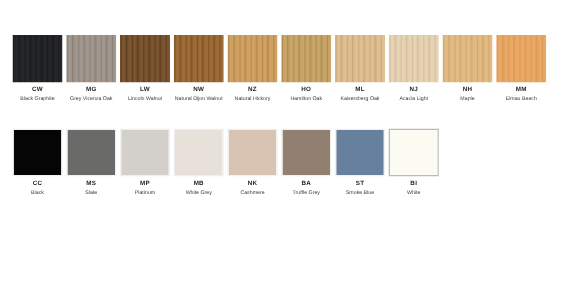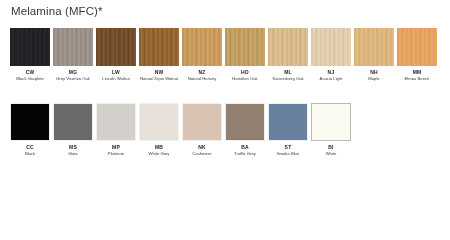--- a/index.html
+++ b/index.html
@@ -76,21 +76,20 @@
     width: 44px;
   }
   .solid .chip { border: 1px solid #f0f0f0; }
   .chip.bordered { border: 1px solid #b9b9b9; }
 </style>
 </head>
 <body>
 
 <div id="page">
 
-  <div class="title">Melamina (MFC)*</div>
 
   <div class="row row-1">
       <div class="swatch-cell">
         <div class="chip">
           <div class="grain" style="background: repeating-linear-gradient(90deg, rgb(37, 38, 42) 0px, rgb(26, 27, 30) 1px, rgb(37, 38, 42) 2px, rgb(37, 38, 42) 4px, rgb(26, 27, 30) 5px, rgb(37, 38, 42) 7px, rgb(37, 38, 42) 9px);"></div>
         </div>
         <div class="code">CW</div>
         <div class="name">Black Graphite</div>
       </div>
       <div class="swatch-cell">

